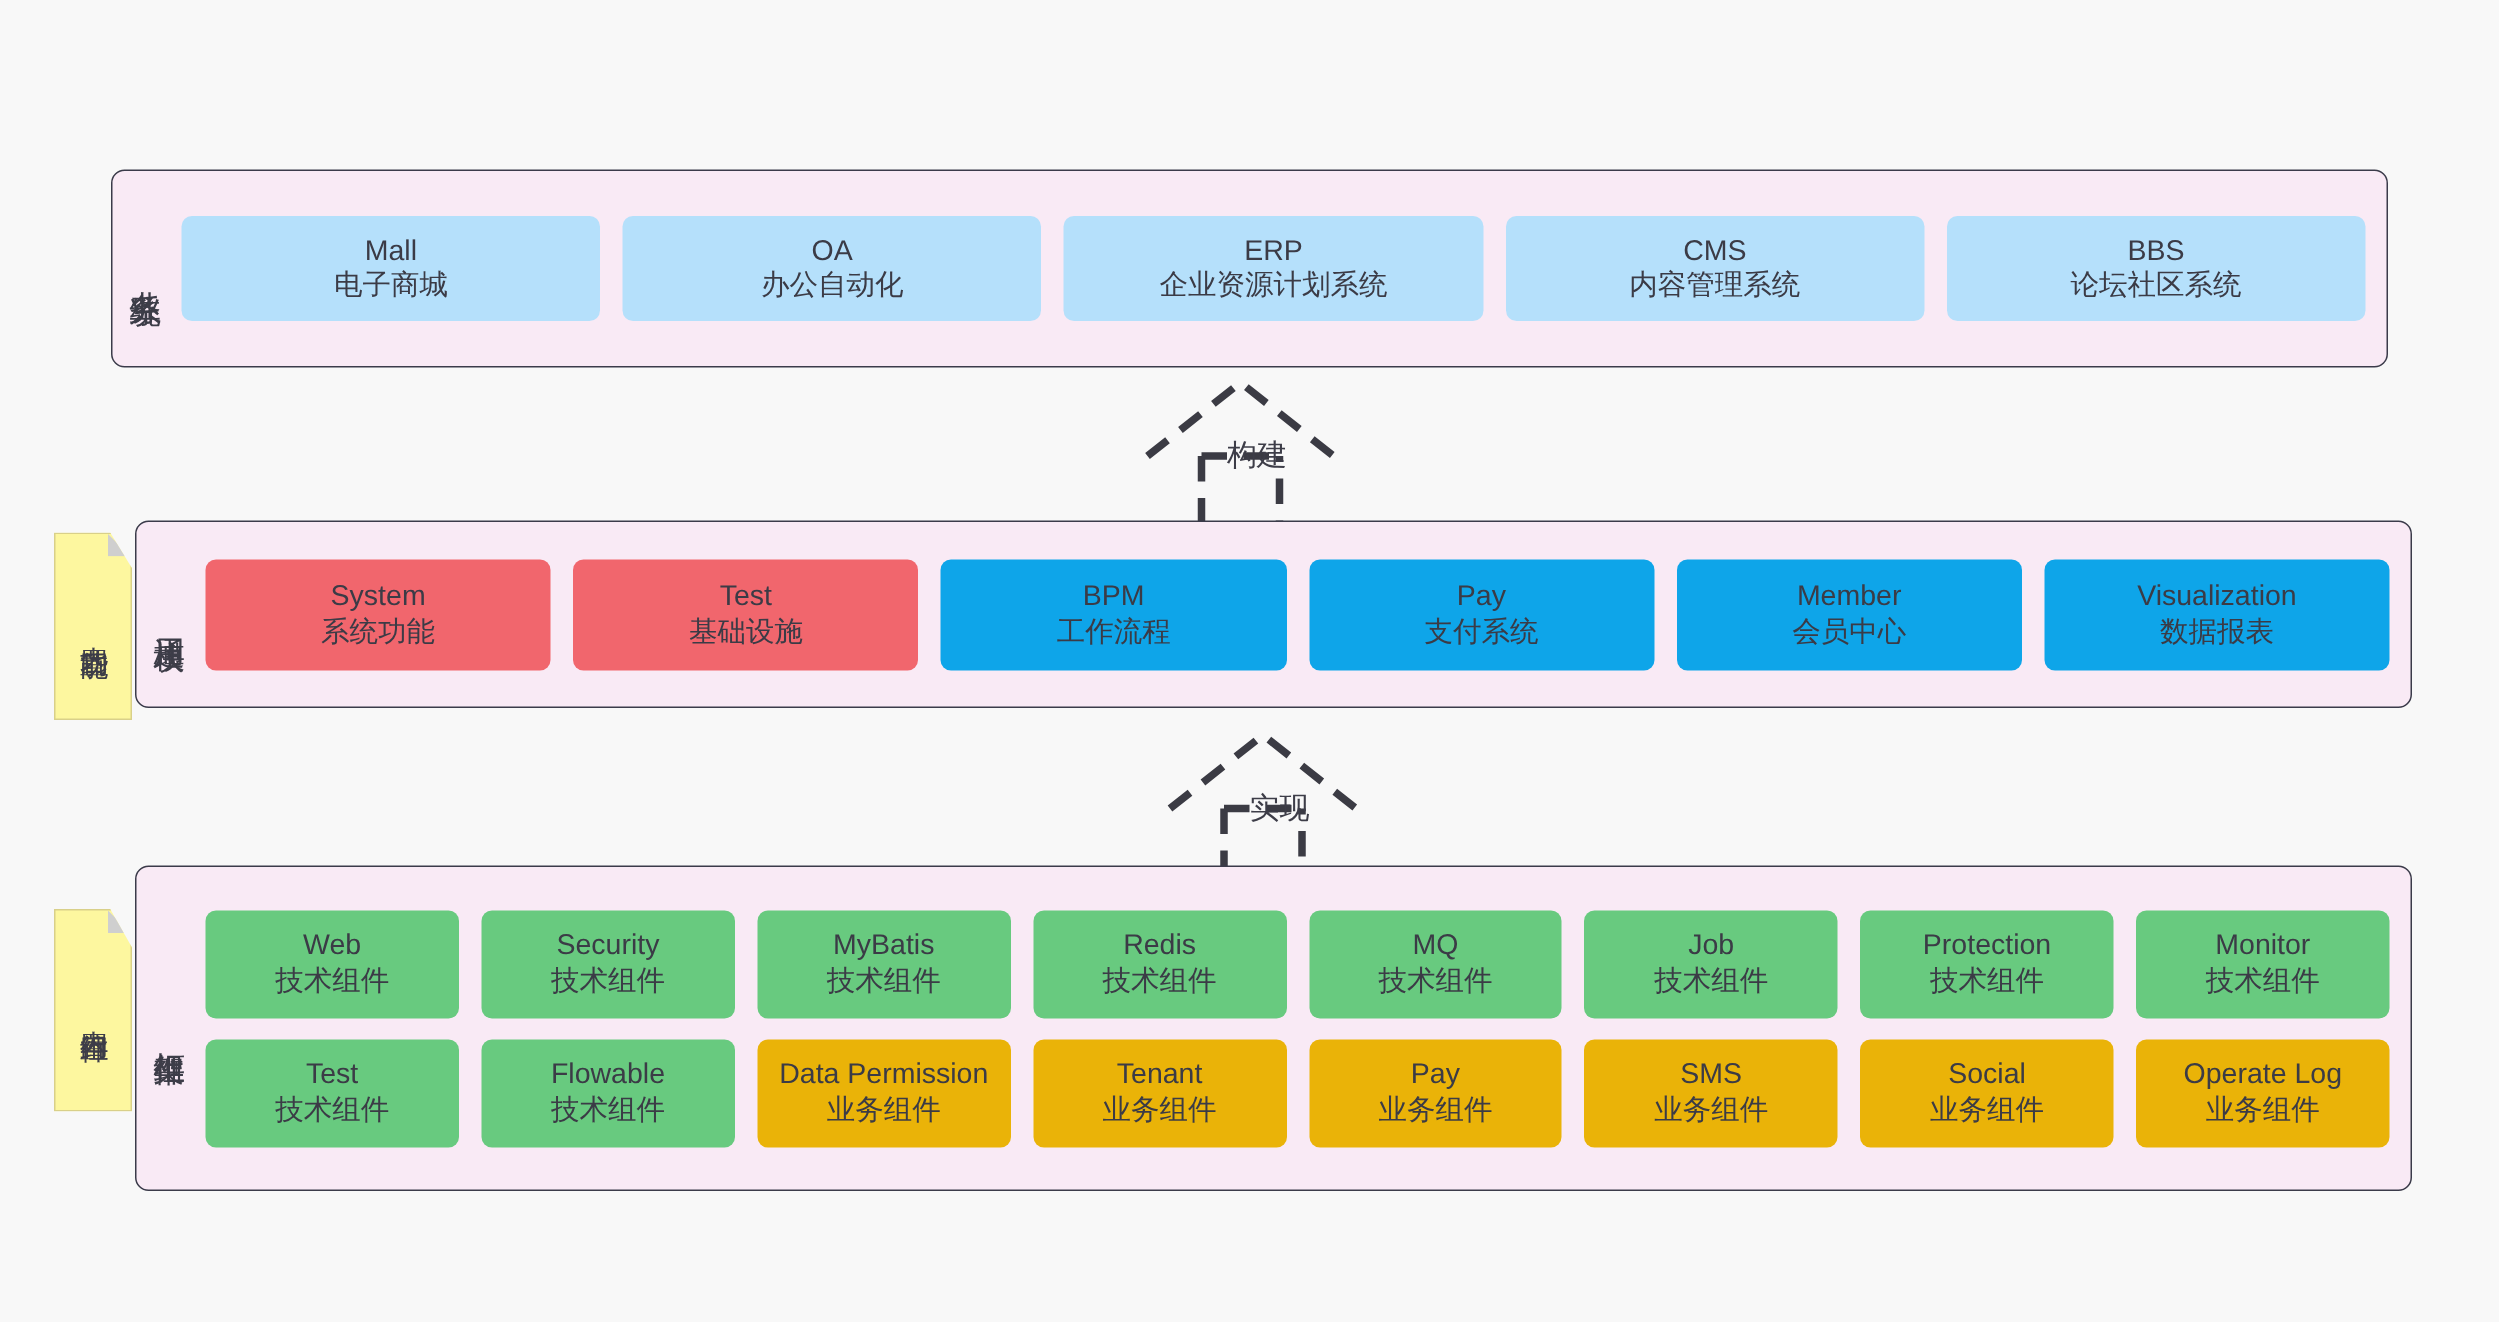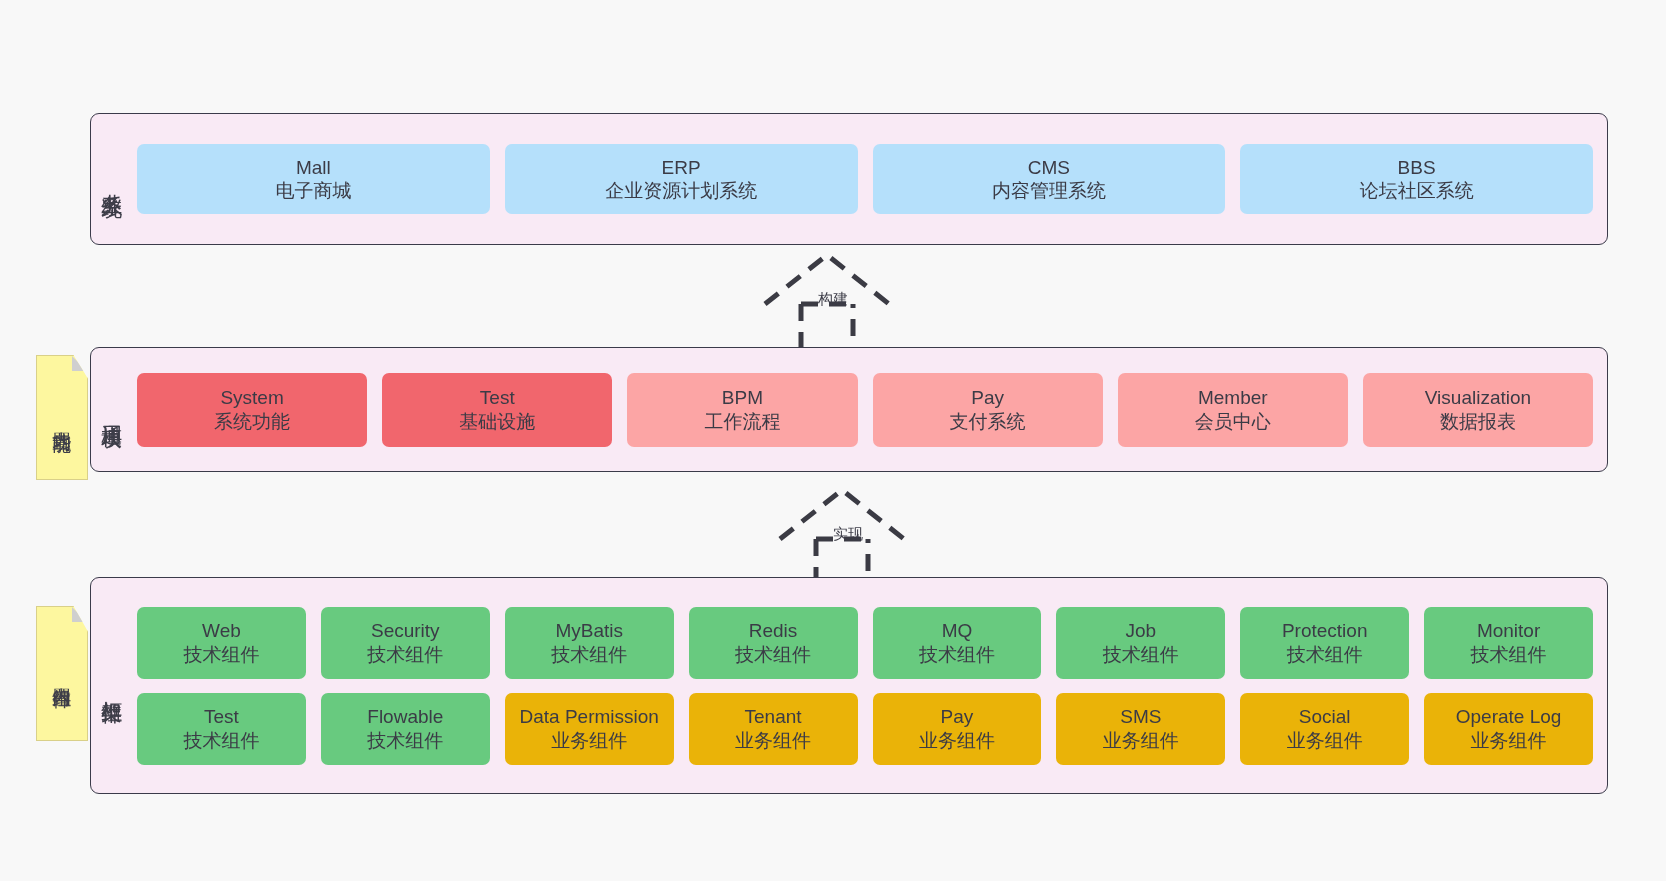--- a/index.html
+++ b/index.html
@@ -63,26 +63,26 @@
     color:#3b3b46;
     box-sizing:border-box;
     padding:4px 6px;
   }
   .cell .en{display:block;}
   .cell .cn{display:block;}
 
   
   .c-blue       {background:#b5e0fb;}
   .c-red        {background:#f1666d;}
-  .c-pink       {background:#fca5a5;}
+  .c-pink       {background:#0ea5e9;}
   .c-green      {background:#68ca7f;}
   .c-greenlight {background:#eab308;}
 
   
-  #layer-business {left:90px; top:113px; width:1518px; height:132px;}
+  #layer-business {left:74px; top:113px; width:1518px; height:132px;}
   #layer-common   {left:90px; top:347px; width:1518px; height:125px;}
   #layer-framework{left:90px; top:577px; width:1518px; height:217px;}
 
   #layer-business .cell {height:70px;}
   #layer-common   .cell {height:74px;}
   #layer-framework .cell{height:72px;}
 
   
   .note{
     position:absolute;
@@ -109,21 +109,21 @@
     clip-path:polygon(0 0, 100% 100%, 0 100%);
   }
   #note-common    {left:36px; top:355px; height:125px;}
   #note-framework {left:36px; top:606px; height:135px;}
 
   
   .uml-arrow{position:absolute;}
   .uml-arrow svg{display:block;overflow:visible;}
   .uml-label{
     position:absolute;
-    font-size:15px;
+    font-size:20px;
     color:#3d3d48;
     background:transparent;
     white-space:nowrap;
   }
   #arrow-build  {left:755px; top:252px; width:160px; height:100px;}
   #arrow-build .uml-label {left:63px; top:38px;}
   #arrow-impl   {left:770px; top:487px; width:160px; height:100px;}
   #arrow-impl .uml-label {left:63px; top:38px;}
 </style>
 </head>
@@ -133,20 +133,24 @@
 
   <div class="layer" id="layer-business">
     <div class="layer-title">业务系统</div>
     <div class="layer-body">
       <div class="row">
         <div class="cell c-blue">
           <span class="en">Mall</span>
           <span class="cn">电子商城</span>
         </div>
         <div class="cell c-blue">
+          <span class="en">OA</span>
+          <span class="cn">办公自动化</span>
+        </div>
+        <div class="cell c-blue">
           <span class="en">ERP</span>
           <span class="cn">企业资源计划系统</span>
         </div>
         <div class="cell c-blue">
           <span class="en">CMS</span>
           <span class="cn">内容管理系统</span>
         </div>
         <div class="cell c-blue">
           <span class="en">BBS</span>
           <span class="cn">论坛社区系统</span>

